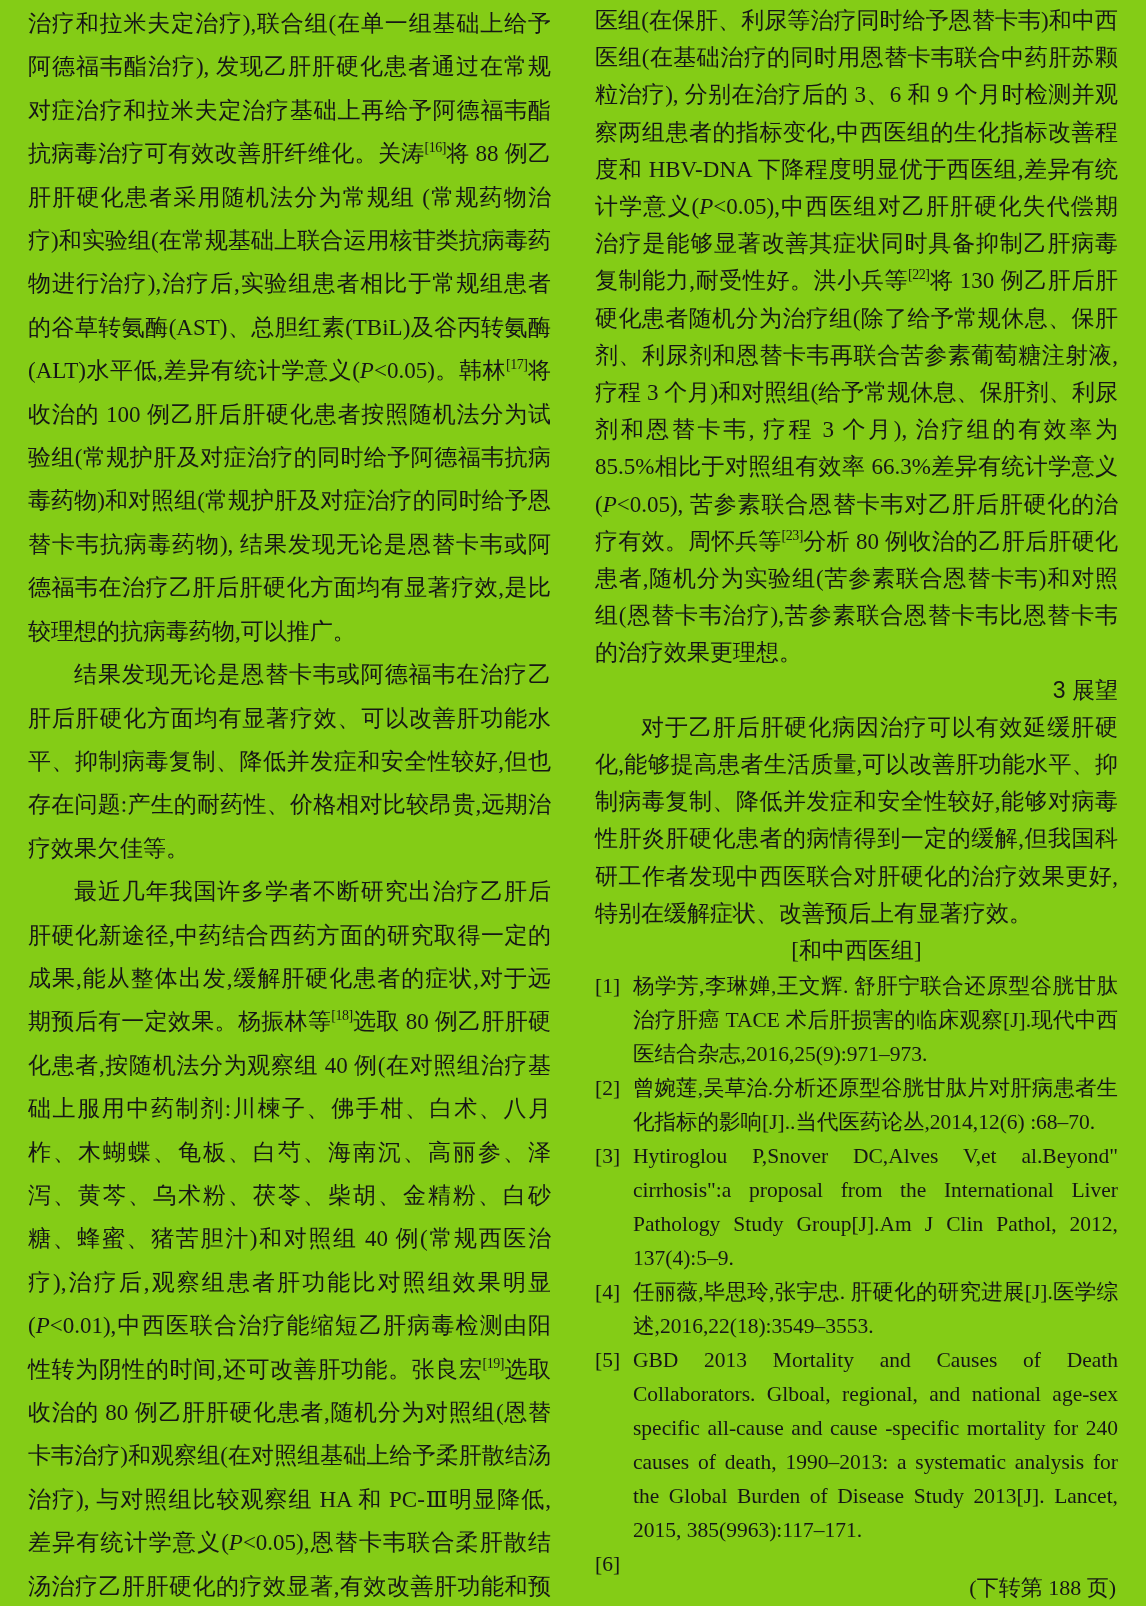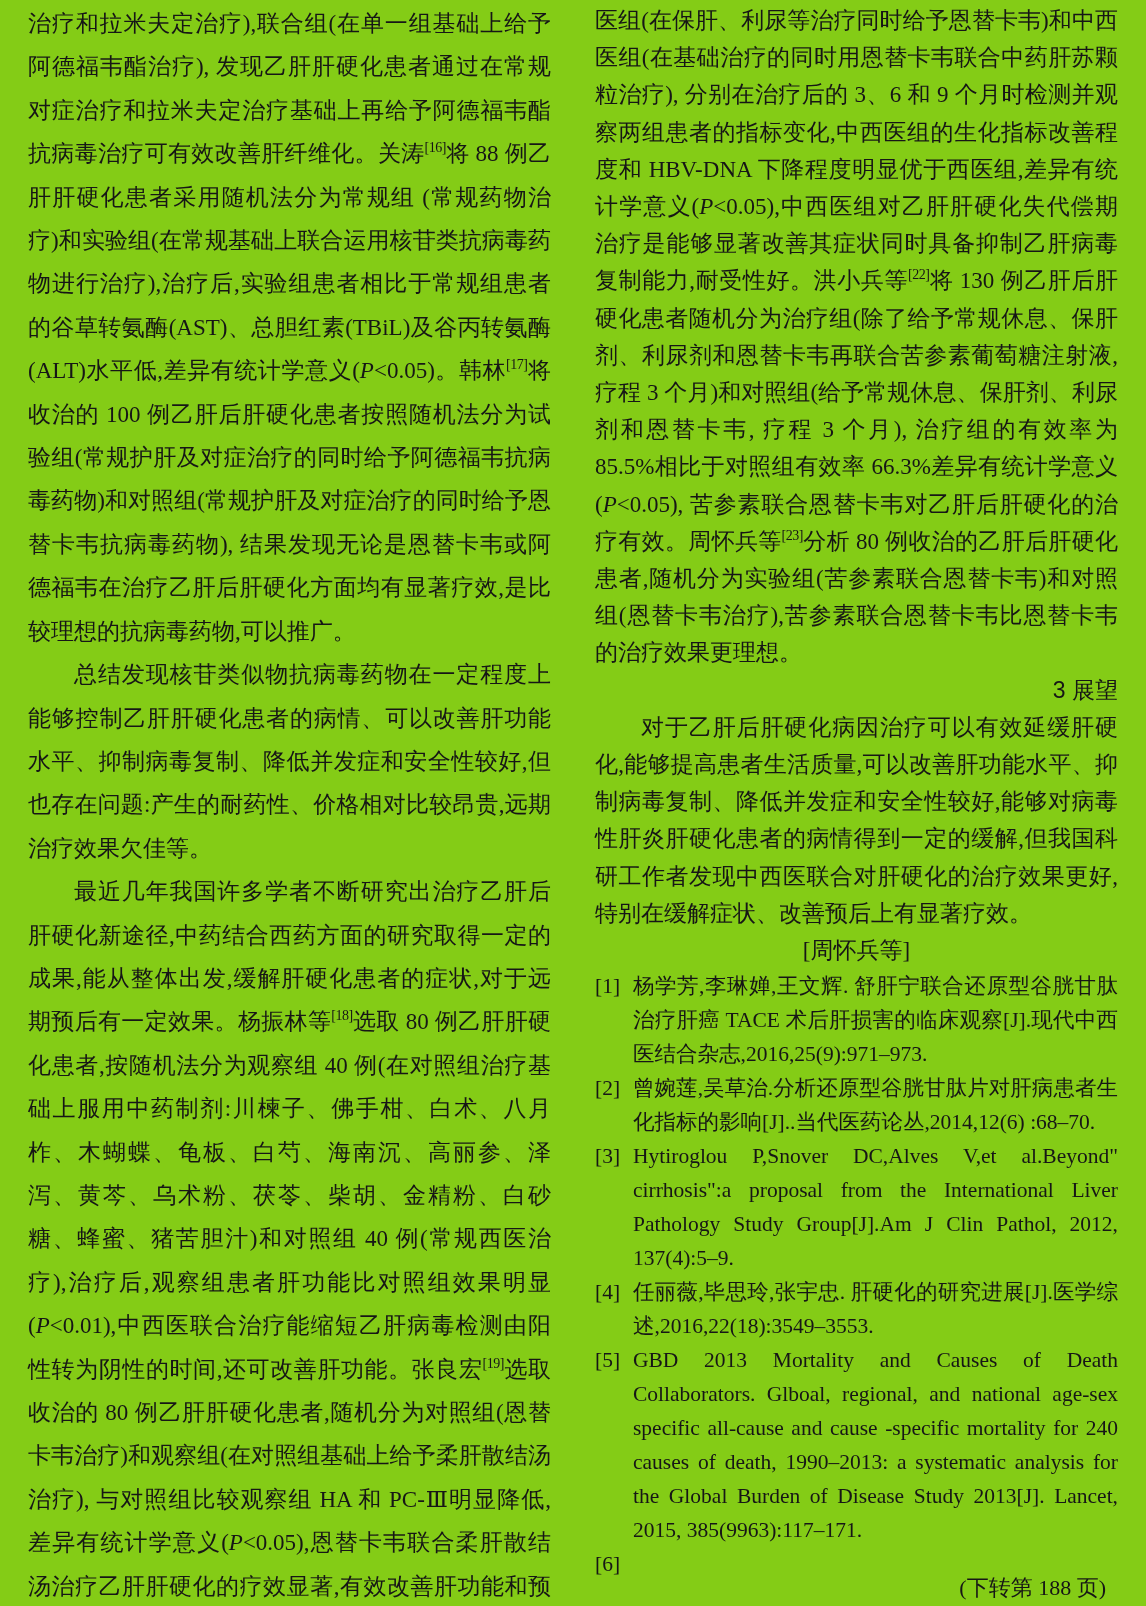--- a/index.html
+++ b/index.html
@@ -63,41 +63,41 @@
   }
   .sup {
     font-size: 14px;
     line-height: 0;
     vertical-align: super;
     letter-spacing: -0.5px;
   }
   .stat-i { font-style: italic; }
   .footer-note {
     position: absolute;
-    right: 40px;
+    right: 30px;
     bottom: 6px;
     font-size: 22px;
     line-height: 24px;
   }
 </style>
 </head>
 <body>
 
 <div class="page">
   <div class="columns">
     <div class="col col-left">
         <p class="para"><span>治疗和拉米夫定治疗),联合组(在单一组基础上给予阿德福韦酯治疗), 发现乙肝肝硬化患者通过在常规对症治疗和拉米夫定治疗基础上再给予阿德福韦酯抗病毒治疗可有效改善肝纤维化。关涛</span><sup class="sup">[16]</sup><span>将 88 例乙肝肝硬化患者采用随机法分为常规组 (常规药物治疗)和实验组(在常规基础上联合运用核苷类抗病毒药物进行治疗),治疗后,实验组患者相比于常规组患者的谷草转氨酶(AST)、总胆红素(TBiL)及谷丙转氨酶(ALT)水平低,差异有统计学意义(</span><span class="stat-i">P</span><span>&lt;0.05)。韩林</span><sup class="sup">[17]</sup><span>将收治的 100 例乙肝后肝硬化患者按照随机法分为试验组(常规护肝及对症治疗的同时给予阿德福韦抗病毒药物)和对照组(常规护肝及对症治疗的同时给予恩替卡韦抗病毒药物), 结果发现无论是恩替卡韦或阿德福韦在治疗乙肝后肝硬化方面均有显著疗效,是比较理想的抗病毒药物,可以推广。</span></p>
-        <p class="para indent"><span>总结发现核苷类似物抗病毒药物在一定程度上能够控制乙肝肝硬化患者的病情、可以改善肝功能水平、抑制病毒复制、降低并发症和安全性较好,但也存在问题:产生的耐药性、价格相对比较昂贵,远期治疗效果欠佳等。</span></p>
+        <p class="para indent"><span>结果发现无论是恩替卡韦或阿德福韦在治疗乙肝后肝硬化方面均有显著疗效、可以改善肝功能水平、抑制病毒复制、降低并发症和安全性较好,但也存在问题:产生的耐药性、价格相对比较昂贵,远期治疗效果欠佳等。</span></p>
         <p class="para indent"><span>最近几年我国许多学者不断研究出治疗乙肝后肝硬化新途径,中药结合西药方面的研究取得一定的成果,能从整体出发,缓解肝硬化患者的症状,对于远期预后有一定效果。杨振林等</span><sup class="sup">[18]</sup><span>选取 80 例乙肝肝硬化患者,按随机法分为观察组 40 例(在对照组治疗基础上服用中药制剂:川楝子、佛手柑、白术、八月柞、木蝴蝶、龟板、白芍、海南沉、高丽参、泽泻、黄芩、乌术粉、茯苓、柴胡、金精粉、白砂糖、蜂蜜、猪苦胆汁)和对照组 40 例(常规西医治疗),治疗后,观察组患者肝功能比对照组效果明显(</span><span class="stat-i">P</span><span>&lt;0.01),中西医联合治疗能缩短乙肝病毒检测由阳性转为阴性的时间,还可改善肝功能。张良宏</span><sup class="sup">[19]</sup><span>选取收治的 80 例乙肝肝硬化患者,随机分为对照组(恩替卡韦治疗)和观察组(在对照组基础上给予柔肝散结汤治疗), 与对照组比较观察组 HA 和 PC-Ⅲ明显降低,差异有统计学意义(</span><span class="stat-i">P</span><span>&lt;0.05),恩替卡韦联合柔肝散结汤治疗乙肝肝硬化的疗效显著,有效改善肝功能和预后。李南等</span></p>
       </div>
     <div class="col col-right">
         <p class="para"><span>医组(在保肝、利尿等治疗同时给予恩替卡韦)和中西医组(在基础治疗的同时用恩替卡韦联合中药肝苏颗粒治疗), 分别在治疗后的 3、6 和 9 个月时检测并观察两组患者的指标变化,中西医组的生化指标改善程度和 HBV-DNA 下降程度明显优于西医组,差异有统计学意义(</span><span class="stat-i">P</span><span>&lt;0.05),中西医组对乙肝肝硬化失代偿期治疗是能够显著改善其症状同时具备抑制乙肝病毒复制能力,耐受性好。洪小兵等</span><sup class="sup">[22]</sup><span>将 130 例乙肝后肝硬化患者随机分为治疗组(除了给予常规休息、保肝剂、利尿剂和恩替卡韦再联合苦参素葡萄糖注射液,疗程 3 个月)和对照组(给予常规休息、保肝剂、利尿剂和恩替卡韦, 疗程 3 个月), 治疗组的有效率为 85.5%相比于对照组有效率 66.3%差异有统计学意义(</span><span class="stat-i">P</span><span>&lt;0.05), 苦参素联合恩替卡韦对乙肝后肝硬化的治疗有效。周怀兵等</span><sup class="sup">[23]</sup><span>分析 80 例收治的乙肝后肝硬化患者,随机分为实验组(苦参素联合恩替卡韦)和对照组(恩替卡韦治疗),苦参素联合恩替卡韦比恩替卡韦的治疗效果更理想。</span></p>
         <div class="heading"><span>3  展望</span></div>
         <p class="para indent"><span>对于乙肝后肝硬化病因治疗可以有效延缓肝硬化,能够提高患者生活质量,可以改善肝功能水平、抑制病毒复制、降低并发症和安全性较好,能够对病毒性肝炎肝硬化患者的病情得到一定的缓解,但我国科研工作者发现中西医联合对肝硬化的治疗效果更好,特别在缓解症状、改善预后上有显著疗效。</span></p>
-        <div class="center-title"><span>[周怀兵等]</span></div>
+        <div class="center-title"><span>[和中西医组]</span></div>
         <div class="ref"><span class="ref-label">[1]</span><span>杨学芳,李琳婵,王文辉. 舒肝宁联合还原型谷胱甘肽治疗肝癌 TACE 术后肝损害的临床观察[J].现代中西医结合杂志,2016,25(9):971–973.</span></div>
         <div class="ref"><span class="ref-label">[2]</span><span>曾婉莲,吴草治.分析还原型谷胱甘肽片对肝病患者生化指标的影响[J]..当代医药论丛,2014,12(6) :68–70.</span></div>
         <div class="ref"><span class="ref-label">[3]</span><span>Hytiroglou P,Snover DC,Alves V,et al.Beyond" cirrhosis":a proposal from the International Liver Pathology Study Group[J].Am J Clin Pathol, 2012, 137(4):5–9.</span></div>
         <div class="ref"><span class="ref-label">[4]</span><span>任丽薇,毕思玲,张宇忠. 肝硬化的研究进展[J].医学综述,2016,22(18):3549–3553.</span></div>
         <div class="ref"><span class="ref-label">[5]</span><span>GBD 2013 Mortality and Causes of Death Collaborators. Glboal, regional, and national age-sex specific all-cause and cause -specific mortality for 240 causes of death, 1990–2013: a systematic analysis for the Global Burden of Disease Study 2013[J]. Lancet, 2015, 385(9963):117–171.</span></div>
         <div class="ref"><span class="ref-label">[6]</span></div>
       </div>
   </div>
   <div class="footer-note">(下转第 188 页)</div>
 </div>

